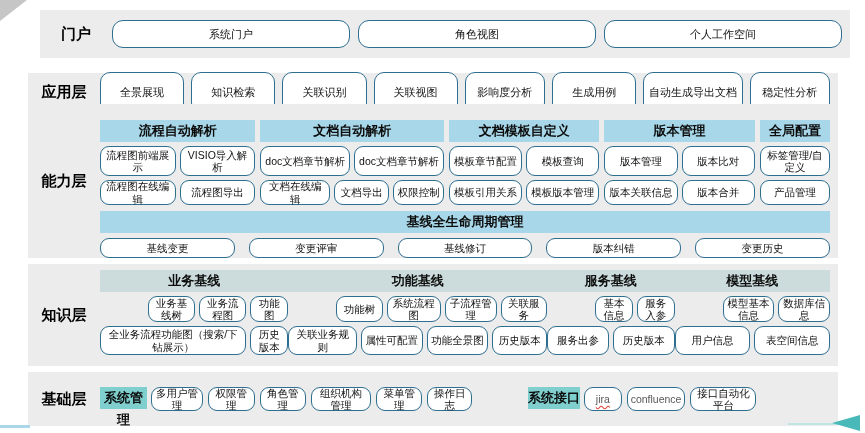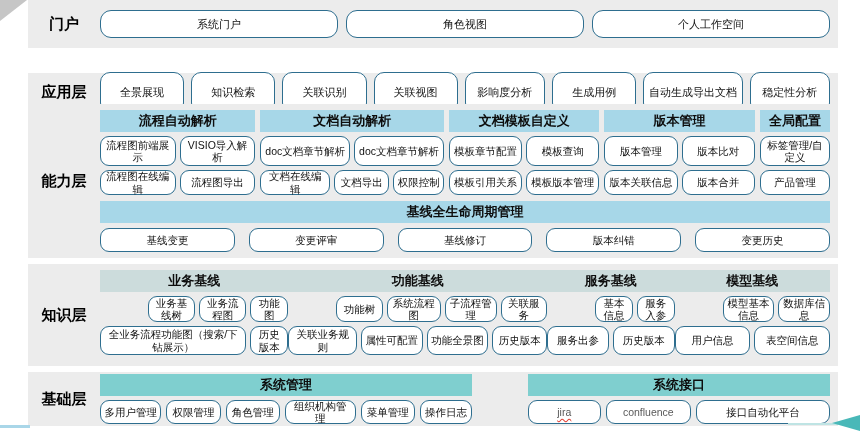--- a/index.html
+++ b/index.html
@@ -13,59 +13,59 @@
   .btn{background:#fff;border:1.5px solid #2e6e8f;border-radius:9px;display:flex;
        align-items:center;justify-content:center;text-align:center;font-size:10.5px;
        line-height:1.15;padding:1px 3px;color:#111;box-sizing:border-box;}
   .btn-row{display:flex;gap:4px;}
   .btn-row>.btn{flex:1;}
   .fx09{flex:0.9!important}.fx095{flex:0.95!important}.fx115{flex:1.15!important}
   .fx12{flex:1.2!important}.fx13{flex:1.3!important}.fx135{flex:1.35!important}
   .fx195{flex:1.95!important}.fx46{flex:4.6!important}
 
   
-  .portal{top:0;height:48px;}
+  .portal{top:10px;height:48px;margin-left:12px;}
   .portal-row{display:flex;gap:8px;}
   .portal-row>.btn{flex:1;height:28px;border-radius:11px;font-size:11px;}
 
   
   .app{top:73px;height:39px;}
   .app-row{display:flex;gap:7px;}
   .app-row>.btn{flex:1;height:41px;border-radius:10px;font-size:11px;}
 
   
   .grp-hdr{height:22px;line-height:22px;text-align:center;font-weight:bold;font-size:13px;color:#0d0d0d;}
   .hdr-blue{background:#a7d7e8;}
   .hdr-green{background:#ccdcdc;}
   .hdr-teal{background:#7fcfcf;}
 
   
   .capability{top:104px;height:154px;}
-  .cap-content{justify-content:flex-start;padding-top:6px;}
+  .cap-content{justify-content:flex-start;padding-top:16px;}
   .cap-groups{display:flex;gap:5px;}
   .cap-group{display:flex;flex-direction:column;gap:4px;}
   .cap-g0{flex:155 0 0}.cap-g1{flex:183 0 0}.cap-g2{flex:150 0 0}.cap-g3{flex:150 0 0}.cap-g4{flex:70 0 0}
   .cap-group .row1{height:30px;}
   .cap-group .row2{height:25px;}
   .baseline-hdr{margin-top:6px;}
   .baseline-row{gap:14px;margin-top:5px;height:24px;}
 
   
   .knowledge{top:264px;height:102px;}
   .kn-content{justify-content:flex-start;padding-top:6px;}
   .kn-groups{display:flex;}
   .kn-group{display:flex;flex-direction:column;gap:4px;}
   .kn-g0{flex:177 0 0}.kn-g1{flex:243 0 0}.kn-g2{flex:120 0 0}.kn-g3{flex:146 0 0}
   .kn-group .row1{height:26px;padding-left:48px;}
   .kn-group .row2{height:29px;}
 
   
   .foundation{top:372px;height:54px;}
   .fnd-content{flex-direction:row;justify-content:flex-start;align-items:center;gap:0;}
-  .fnd-group{display:flex;flex-direction:column;gap:4px;}
+  .fnd-group{display:flex;flex-direction:row;gap:4px;}
   .fnd-g0{flex:0 0 372px;}
   .fnd-g1{flex:0 0 302px;margin-left:auto;}
   .fnd-group .row1{height:24px;gap:5px;}
   .latin{color:#595959;}
   .spellcheck{text-decoration:underline wavy #e03c31;text-underline-offset:2px;}
 
   
   .corner-tri{position:absolute;top:0;left:0;width:27px;height:21px;background:#c6c6c6;
               -webkit-clip-path:polygon(0 0,100% 0,0 100%);clip-path:polygon(0 0,100% 0,0 100%);}
   .bl-line{position:absolute;left:0;top:425px;width:30px;height:3px;background:#a9d6e8;}

